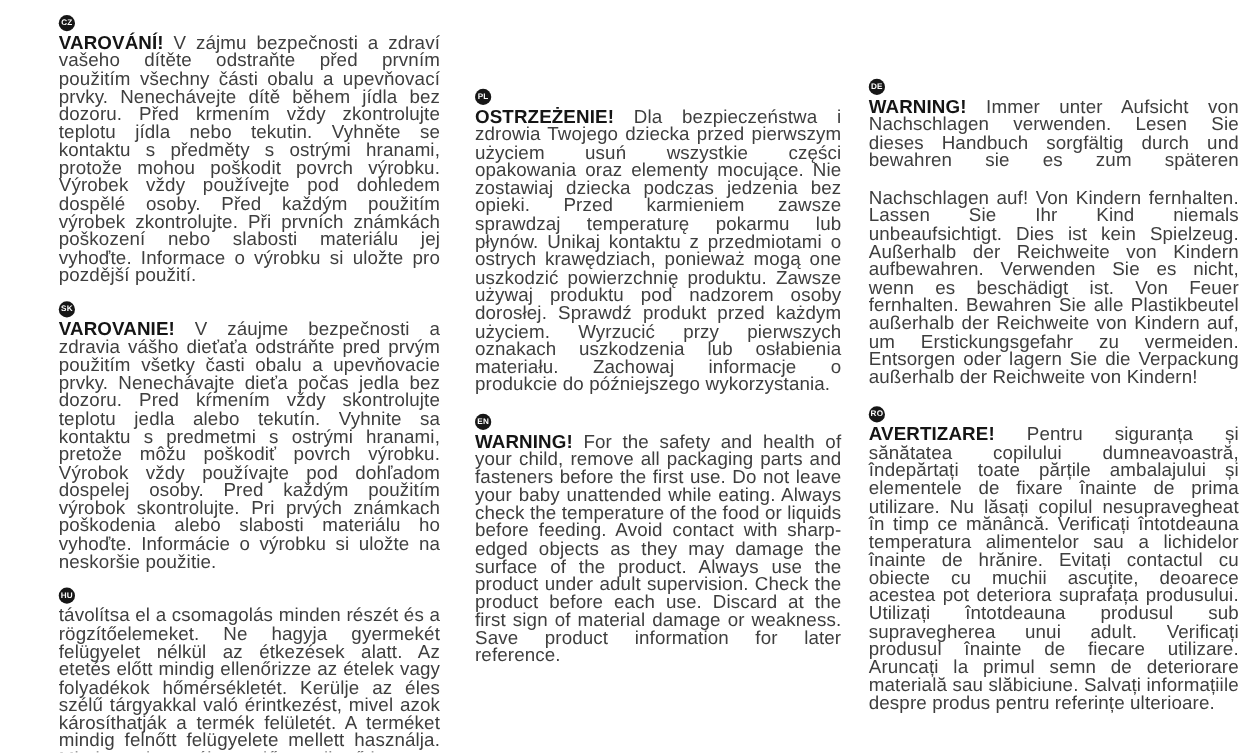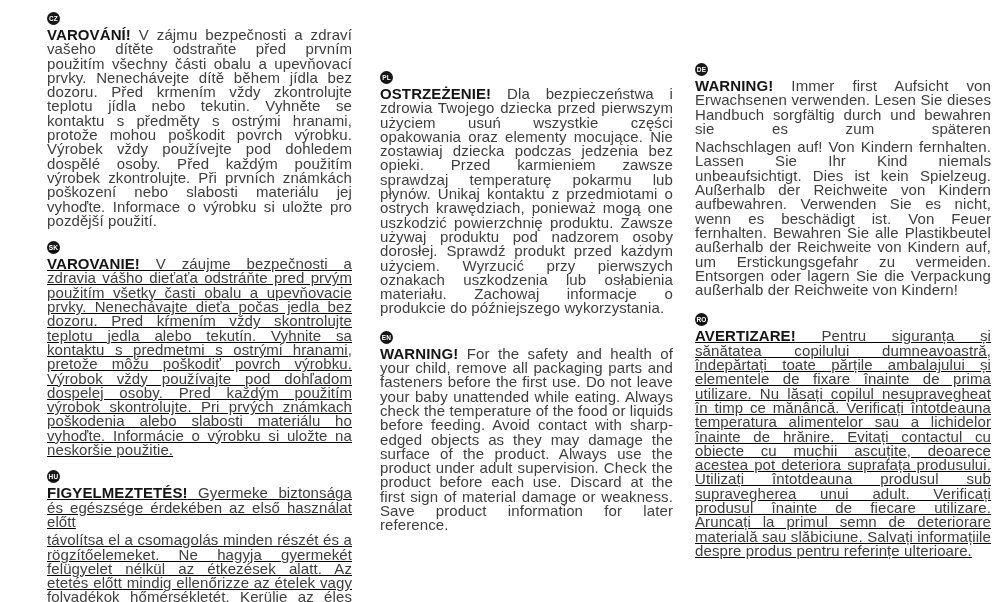--- a/index.html
+++ b/index.html
@@ -17,23 +17,23 @@
   }
   .col {
     position: absolute;
     top: 0;
   }
   .col-1 { left: 47px;  top: 12px; width: 305px; }
   .col-2 { left: 380px; top: 71px; width: 293px; }
   .col-3 { left: 695px; top: 63px; width: 296px; }
 
   .section { margin: 0; }
-  .col-1 .section + .section { margin-top: 13px; text-decoration: underline; }
+  .col-1 .section + .section { margin-top: 13px; }
   .col-2 .section + .section { margin-top: 15px; }
-  .col-3 .section + .section { margin-top: 16px; text-decoration: underline; }
+  .col-3 .section + .section { margin-top: 16px; }
 
   .badge {
     display: flex;
     align-items: center;
     justify-content: center;
     width: 13px;
     height: 13px;
     border-radius: 50%;
     background: #161616;
     color: #ffffff;
@@ -48,21 +48,21 @@
     font-size: 15px;
     line-height: 14.3px;
     color: #3e3e3e;
     text-align: justify;
     letter-spacing: 0.1px;
   }
   .body.cont {
     
     text-align-last: justify;
   }
-  .body + .body { margin-top: 4px; }
+  .body + .body { margin-top: 16px; }
   .body strong {
     color: #151515;
     font-weight: bold;
   }
 </style>
 </head>
 <body>
 
 <div class="page">
 
@@ -73,21 +73,20 @@
       <p class="body"><strong>VAROVÁNÍ!</strong> <span>V zájmu bezpečnosti a zdraví vašeho dítěte odstraňte před prvním použitím všechny části obalu a upevňovací prvky. Nenechávejte dítě během jídla bez dozoru. Před krmením vždy zkontrolujte teplotu jídla nebo tekutin. Vyhněte se kontaktu s předměty s ostrými hranami, protože mohou poškodit povrch výrobku. Výrobek vždy používejte pod dohledem dospělé osoby. Před každým použitím výrobek zkontrolujte. Při prvních známkách poškození nebo slabosti materiálu jej vyhoďte. Informace o výrobku si uložte pro pozdější použití.</span></p>
     </div>
 
     <div class="section">
       <div class="badge">SK</div>
       <p class="body"><strong>VAROVANIE!</strong> <span>V záujme bezpečnosti a zdravia vášho dieťaťa odstráňte pred prvým použitím všetky časti obalu a upevňovacie prvky. Nenechávajte dieťa počas jedla bez dozoru. Pred kŕmením vždy skontrolujte teplotu jedla alebo tekutín. Vyhnite sa kontaktu s predmetmi s ostrými hranami, pretože môžu poškodiť povrch výrobku. Výrobok vždy používajte pod dohľadom dospelej osoby. Pred každým použitím výrobok skontrolujte. Pri prvých známkach poškodenia alebo slabosti materiálu ho vyhoďte. Informácie o výrobku si uložte na neskoršie použitie.</span></p>
     </div>
 
     <div class="section">
       <div class="badge">HU</div>
-      <p class="body cont"><strong>FIGYELMEZTETÉS!</strong> <span>Gyermeke biztonsága és egészsége érdekében az első használat előtt</span></p>
       <p class="body"><span>távolítsa el a csomagolás minden részét és a rögzítőelemeket. Ne hagyja gyermekét felügyelet nélkül az étkezések alatt. Az etetés előtt mindig ellenőrizze az ételek vagy folyadékok hőmérsékletét. Kerülje az éles szélű tárgyakkal való érintkezést, mivel azok károsíthatják a termék felületét. A terméket mindig felnőtt felügyelete mellett használja. Minden használat előtt ellenőrizze a terméket. Az anyag sérülésének vagy elhasználódásának első jelére dobja ki. Őrizze meg a termékinformációkat későbbi használatra.</span></p>
     </div>
 
   </div>
 
   <div class="col col-2">
 
     <div class="section">
       <div class="badge">PL</div>
       <p class="body"><strong>OSTRZEŻENIE!</strong> <span>Dla bezpieczeństwa i zdrowia Twojego dziecka przed pierwszym użyciem usuń wszystkie części opakowania oraz elementy mocujące. Nie zostawiaj dziecka podczas jedzenia bez opieki. Przed karmieniem zawsze sprawdzaj temperaturę pokarmu lub płynów. Unikaj kontaktu z przedmiotami o ostrych krawędziach, ponieważ mogą one uszkodzić powierzchnię produktu. Zawsze używaj produktu pod nadzorem osoby dorosłej. Sprawdź produkt przed każdym użyciem. Wyrzucić przy pierwszych oznakach uszkodzenia lub osłabienia materiału. Zachowaj informacje o produkcie do późniejszego wykorzystania.</span></p>
@@ -97,21 +96,21 @@
       <div class="badge">EN</div>
       <p class="body"><strong>WARNING!</strong> <span>For the safety and health of your child, remove all packaging parts and fasteners before the first use. Do not leave your baby unattended while eating. Always check the temperature of the food or liquids before feeding. Avoid contact with sharp-edged objects as they may damage the surface of the product. Always use the product under adult supervision. Check the product before each use. Discard at the first sign of material damage or weakness. Save product information for later reference.</span></p>
     </div>
 
   </div>
 
   <div class="col col-3">
 
     <div class="section">
       <div class="badge">DE</div>
-      <p class="body cont"><strong>WARNING!</strong> <span>Immer first Aufsicht von Erwachsenen verwenden. Lesen Sie dieses Handbuch sorgfältig durch und bewahren sie es zum späteren</span></p>
+      <p class="body cont"><strong>WARNING!</strong> <span>Immer unter Aufsicht von Nachschlagen verwenden. Lesen Sie dieses Handbuch sorgfältig durch und bewahren sie es zum späteren</span></p>
       <p class="body"><span>Nachschlagen auf! Von Kindern fernhalten. Lassen Sie Ihr Kind niemals unbeaufsichtigt. Dies ist kein Spielzeug. Außerhalb der Reichweite von Kindern aufbewahren. Verwenden Sie es nicht, wenn es beschädigt ist. Von Feuer fernhalten. Bewahren Sie alle Plastikbeutel außerhalb der Reichweite von Kindern auf, um Erstickungsgefahr zu vermeiden. Entsorgen oder lagern Sie die Verpackung außerhalb der Reichweite von Kindern!</span></p>
     </div>
 
     <div class="section">
       <div class="badge">RO</div>
       <p class="body"><strong>AVERTIZARE!</strong> <span>Pentru siguranța și sănătatea copilului dumneavoastră, îndepărtați toate părțile ambalajului și elementele de fixare înainte de prima utilizare. Nu lăsați copilul nesupravegheat în timp ce mănâncă. Verificați întotdeauna temperatura alimentelor sau a lichidelor înainte de hrănire. Evitați contactul cu obiecte cu muchii ascuțite, deoarece acestea pot deteriora suprafața produsului. Utilizați întotdeauna produsul sub supravegherea unui adult. Verificați produsul înainte de fiecare utilizare. Aruncați la primul semn de deteriorare materială sau slăbiciune. Salvați informațiile despre produs pentru referințe ulterioare.</span></p>
     </div>
 
   </div>
 

